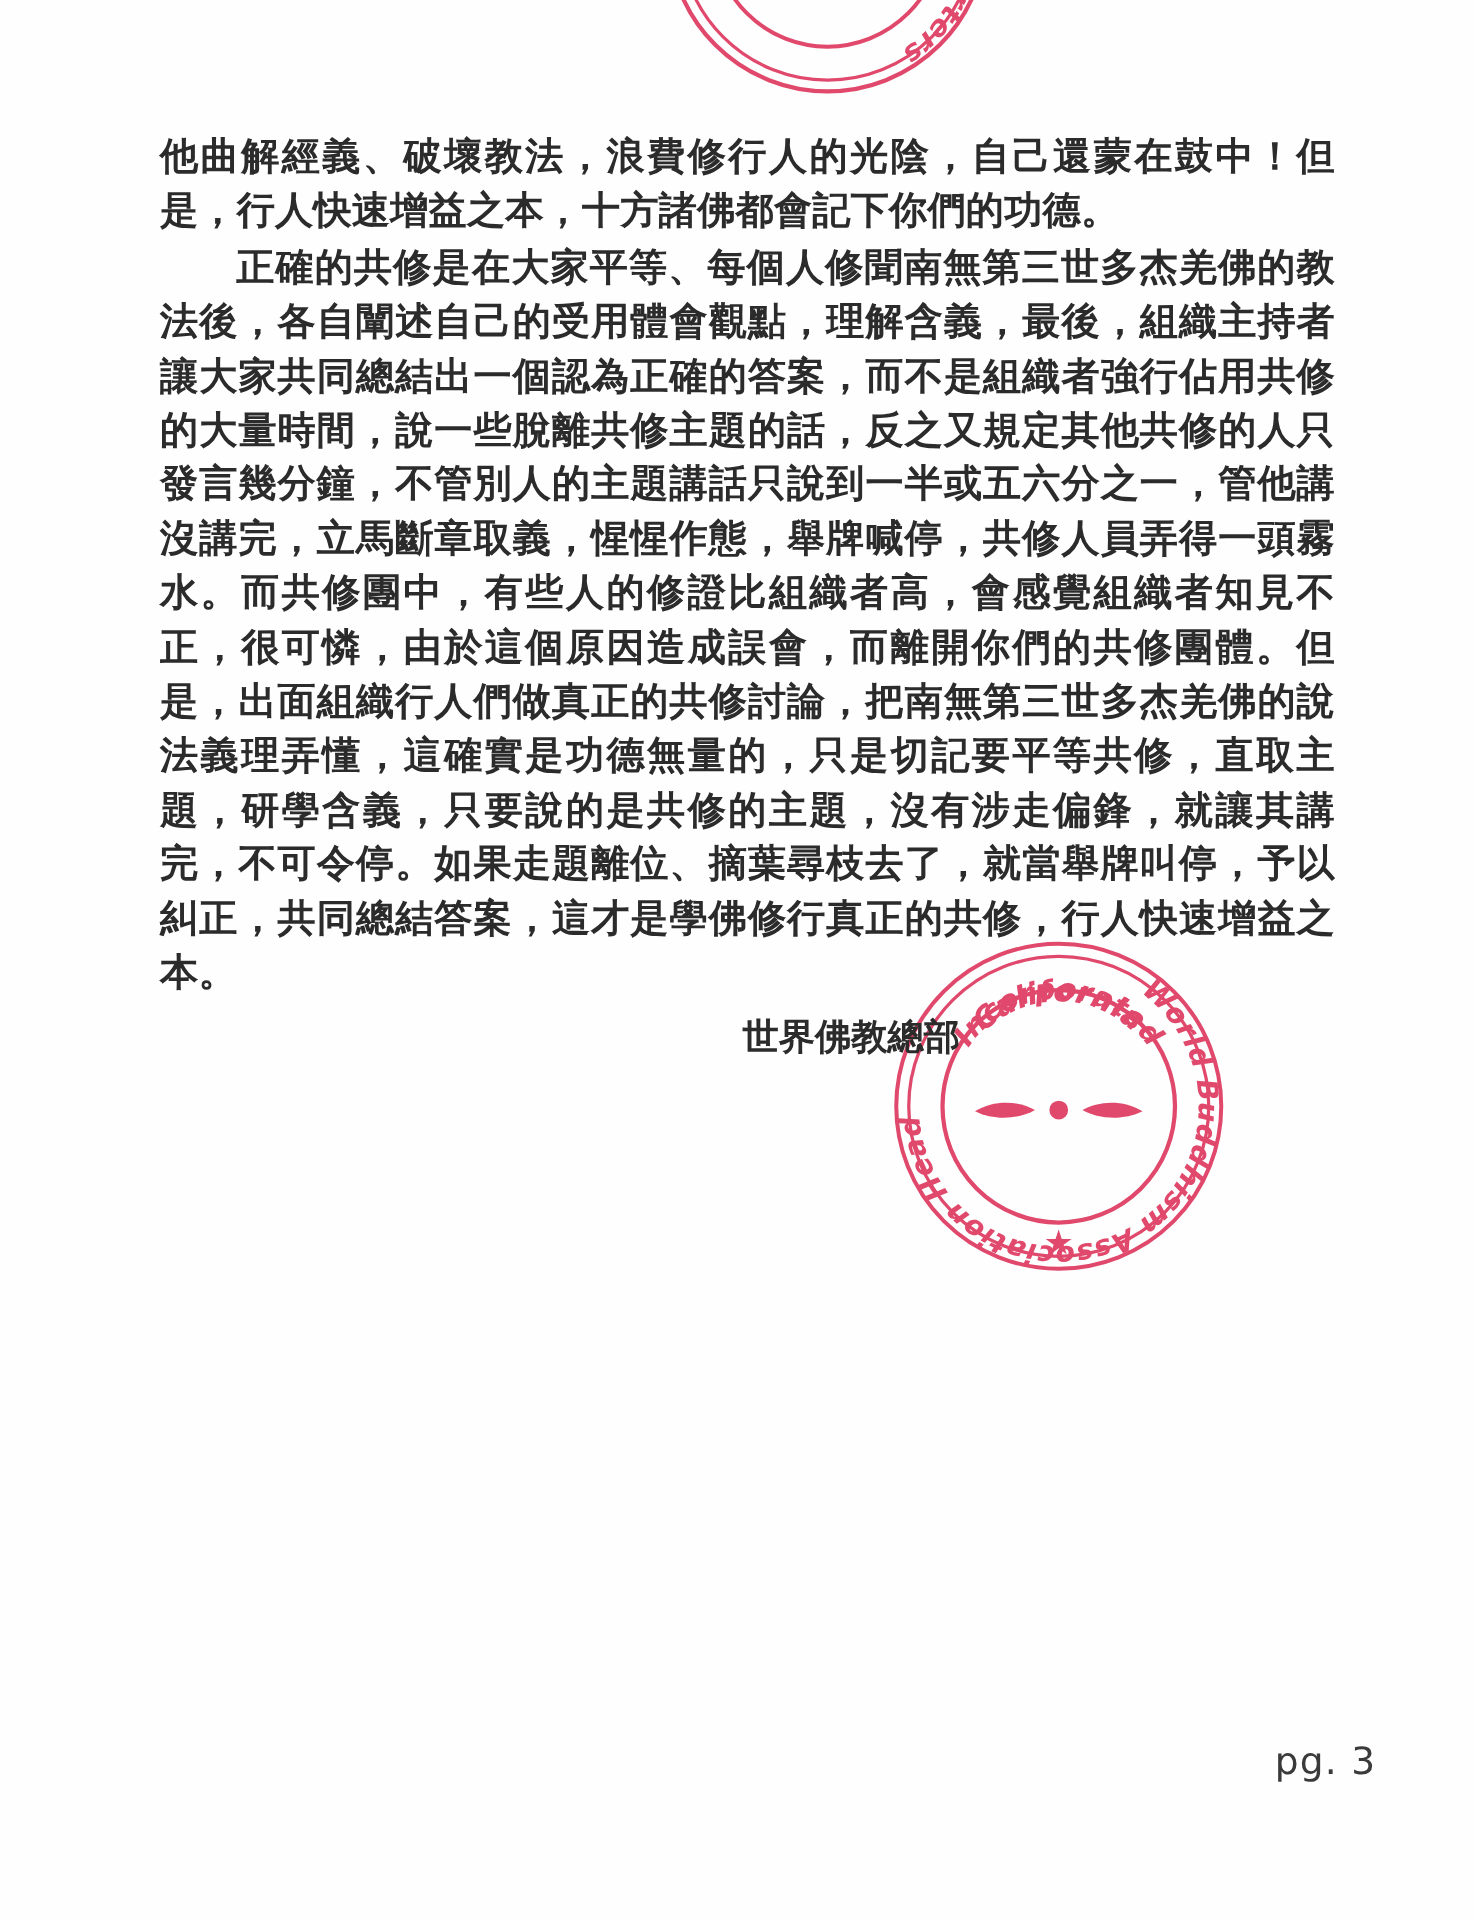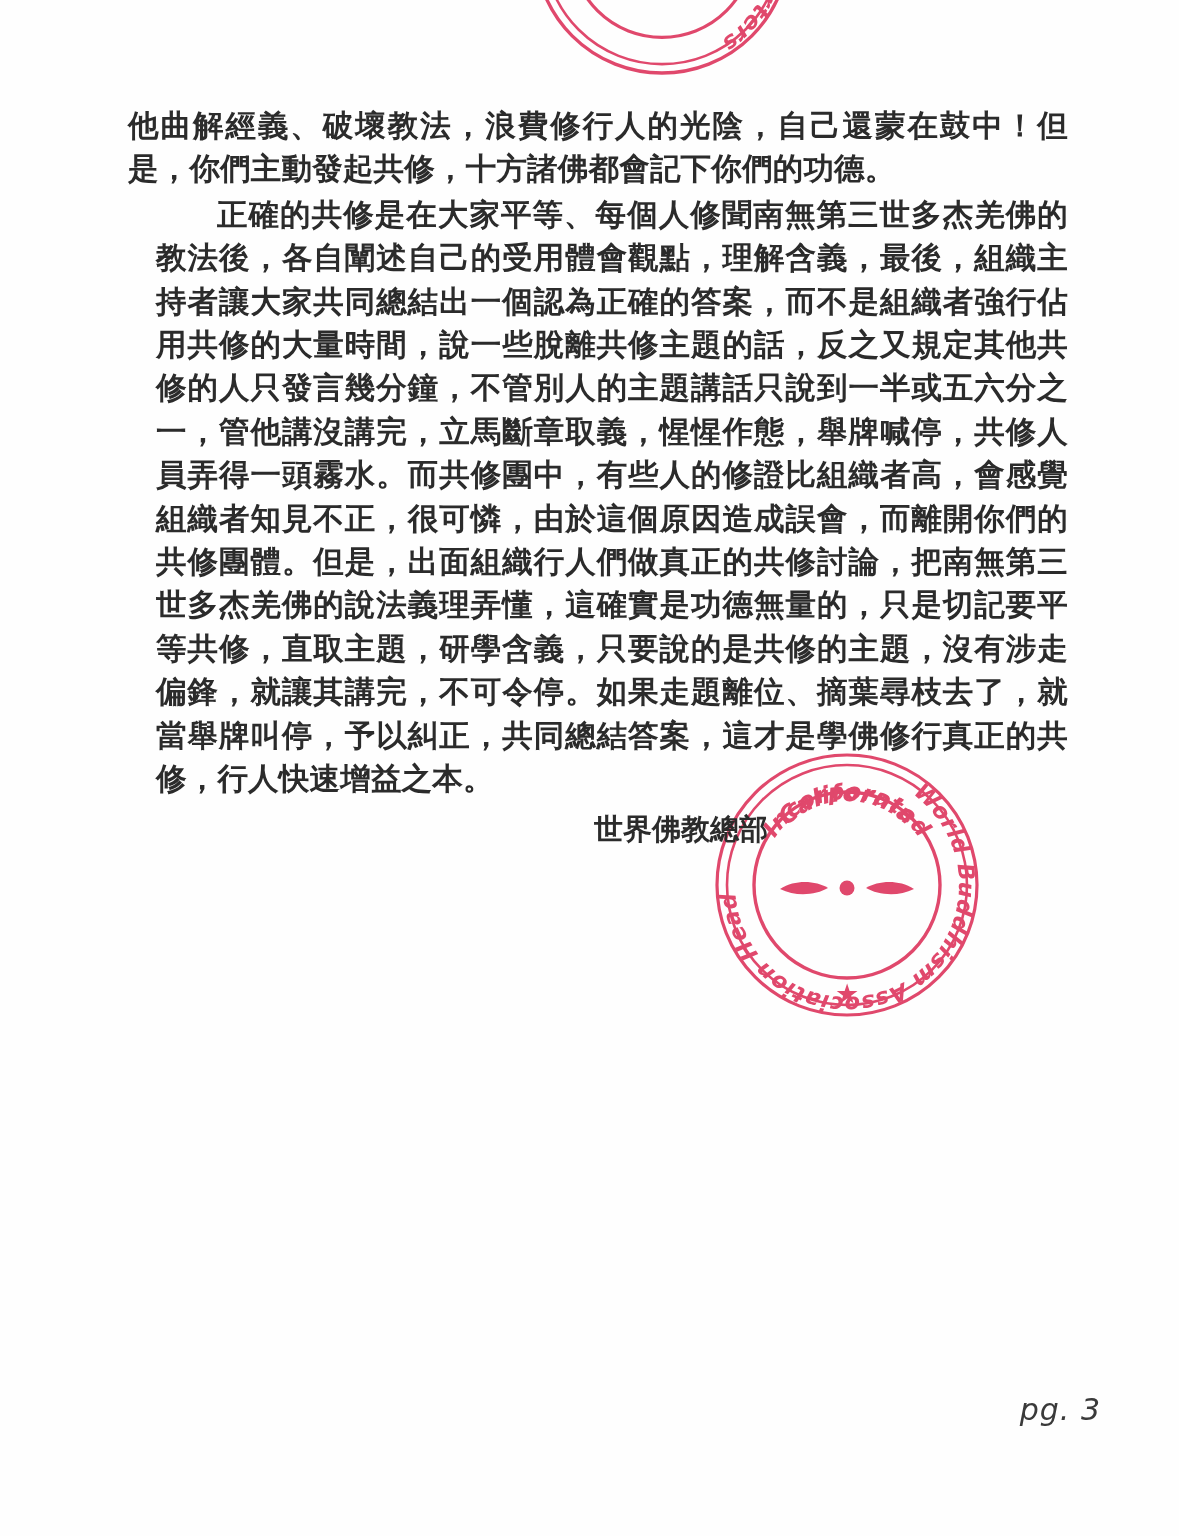--- a/index.html
+++ b/index.html
@@ -54,21 +54,21 @@
   .para {
     margin: 0;
     font-size: 30.5px;
     line-height: 43.4px;
     letter-spacing: 0.2px;
     text-align: justify;
     text-justify: inter-character;
     font-weight: 600;
   }
 
-  .para.indent { text-indent: 2em; margin-left: 28px; }
+  .para.indent { text-indent: 2em; }
   .para + .para { margin-top: 2px; }
 
   
   #signature-block {
     position: absolute;
     left: 594px;
     top: 806px;
     color: #2b2b2b;
     font-size: 29px;
     line-height: 47px;
@@ -81,21 +81,20 @@
 
   
   #page-number {
     position: absolute;
     right: 78px;
     top: 1392px;
     font-family: "DejaVu Sans", "Liberation Sans", sans-serif;
     font-size: 30px;
     color: #3a3a3a;
     letter-spacing: 1px;
-    font-style: italic;
   }
 </style>
 </head>
 <body>
 
 <div id="page">
 
   <div class="seal" id="seal-top-partial">
     <svg viewBox="0 0 270 270" width="268" height="268" aria-hidden="true">
       <defs>
@@ -109,21 +108,21 @@
         <textPath href="#tp-outer" startOffset="25%" text-anchor="middle">World Buddhism Association Headquarters</textPath>
       </text>
       <text font-family="'DejaVu Sans','Liberation Sans',sans-serif" font-size="21" font-weight="bold" font-style="italic" fill="#e0486c" letter-spacing="0.4">
         <textPath href="#tp-inner" startOffset="25%" text-anchor="middle">California</textPath>
       </text>
       <text x="135" y="113" text-anchor="middle" font-size="26" fill="#e0486c">★</text>
     </svg>
   </div>
 
   <div id="body-text">
-    <p class="para">他曲解經義、破壞教法，浪費修行人的光陰，自己還蒙在鼓中！但是，你們主動發起共修，十方諸佛都會記下你們的功德。</p>
+    <p class="para">他曲解經義、破壞教法，浪費修行人的光陰，自己還蒙在鼓中！但是，行人快速增益之本，十方諸佛都會記下你們的功德。</p>
     <p class="para indent">正確的共修是在大家平等、每個人修聞南無第三世多杰羌佛的教法後，各自闡述自己的受用體會觀點，理解含義，最後，組織主持者讓大家共同總結出一個認為正確的答案，而不是組織者強行佔用共修的大量時間，說一些脫離共修主題的話，反之又規定其他共修的人只發言幾分鐘，不管別人的主題講話只說到一半或五六分之一，管他講沒講完，立馬斷章取義，惺惺作態，舉牌喊停，共修人員弄得一頭霧水。而共修團中，有些人的修證比組織者高，會感覺組織者知見不正，很可憐，由於這個原因造成誤會，而離開你們的共修團體。但是，出面組織行人們做真正的共修討論，把南無第三世多杰羌佛的說法義理弄懂，這確實是功德無量的，只是切記要平等共修，直取主題，研學含義，只要說的是共修的主題，沒有涉走偏鋒，就讓其講完，不可令停。如果走題離位、摘葉尋枝去了，就當舉牌叫停，予以糾正，共同總結答案，這才是學佛修行真正的共修，行人快速增益之本。</p>
   </div>
 
   <div id="signature-block">
     <div id="signature-org">世界佛教總部</div>
   </div>
 
   <div class="seal" id="seal-bottom">
     <svg viewBox="0 0 270 270" width="270" height="270" aria-hidden="true">
       <defs>

